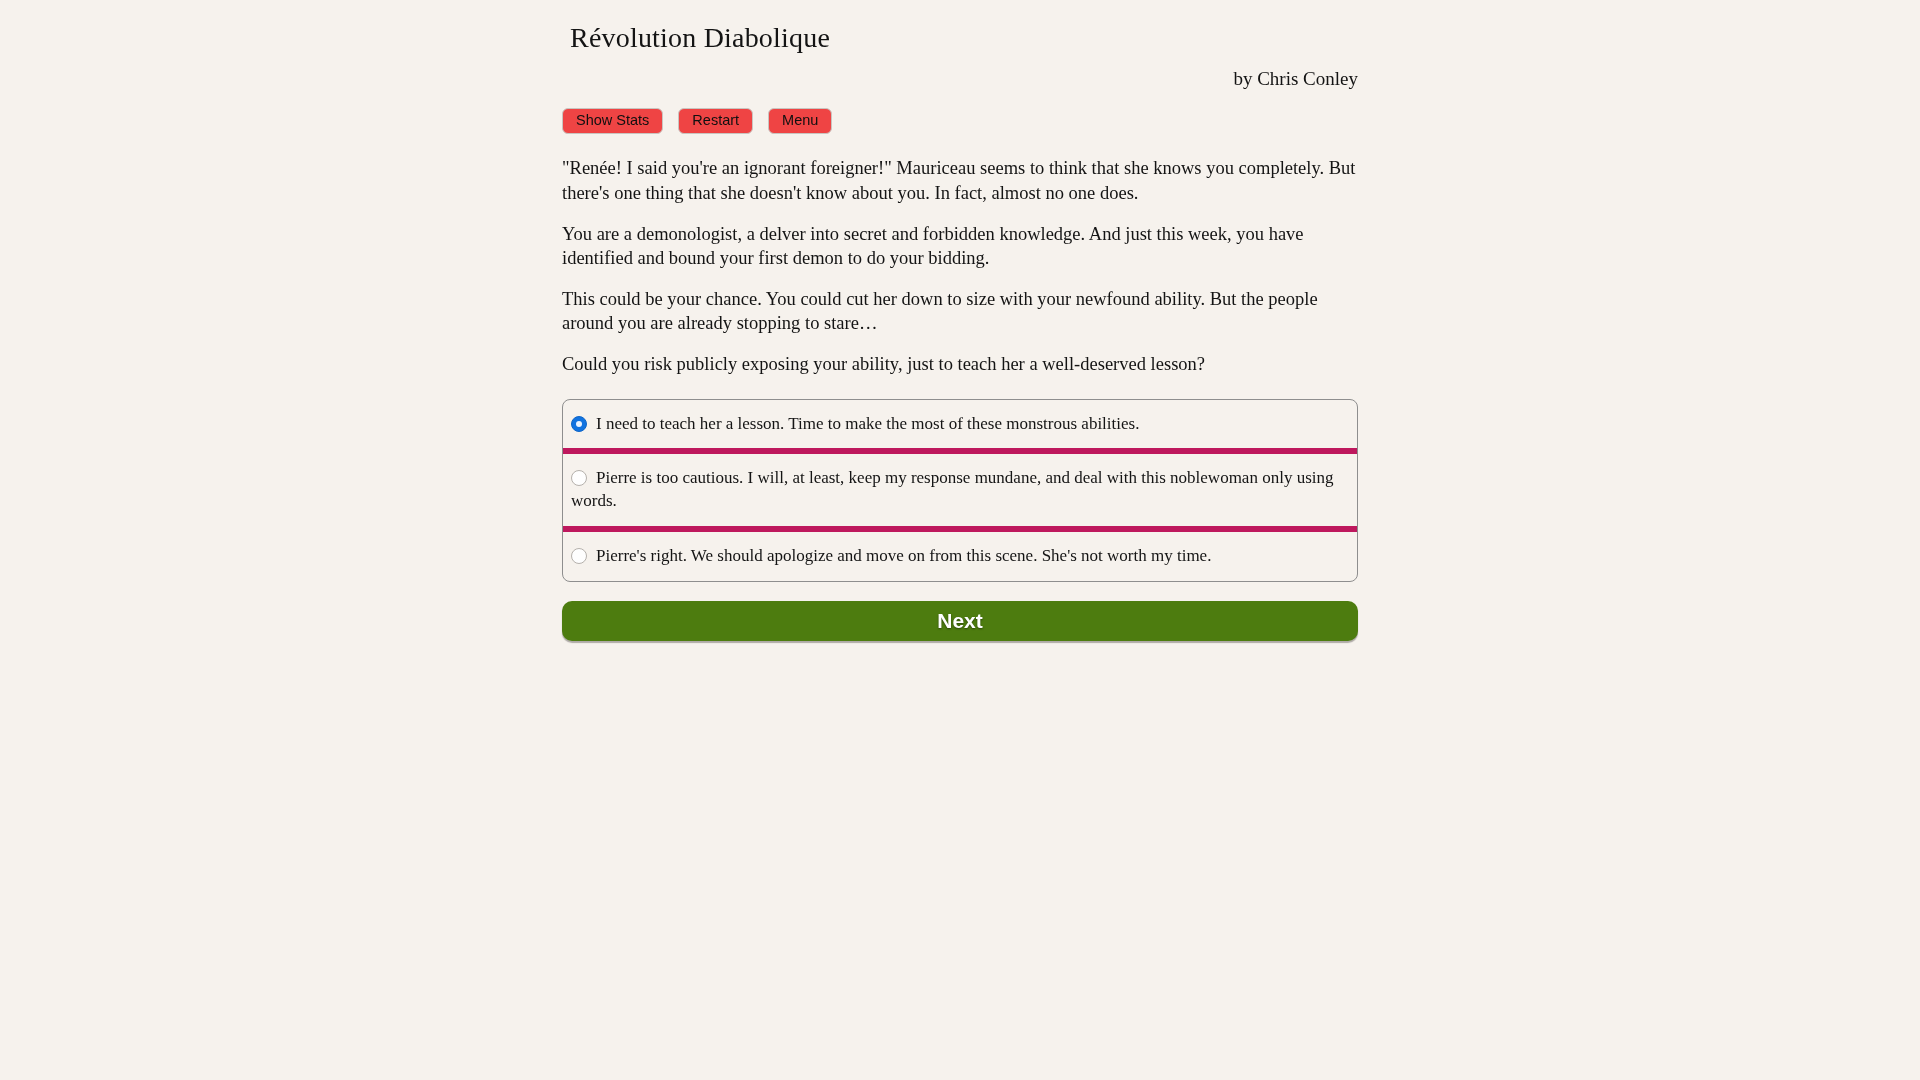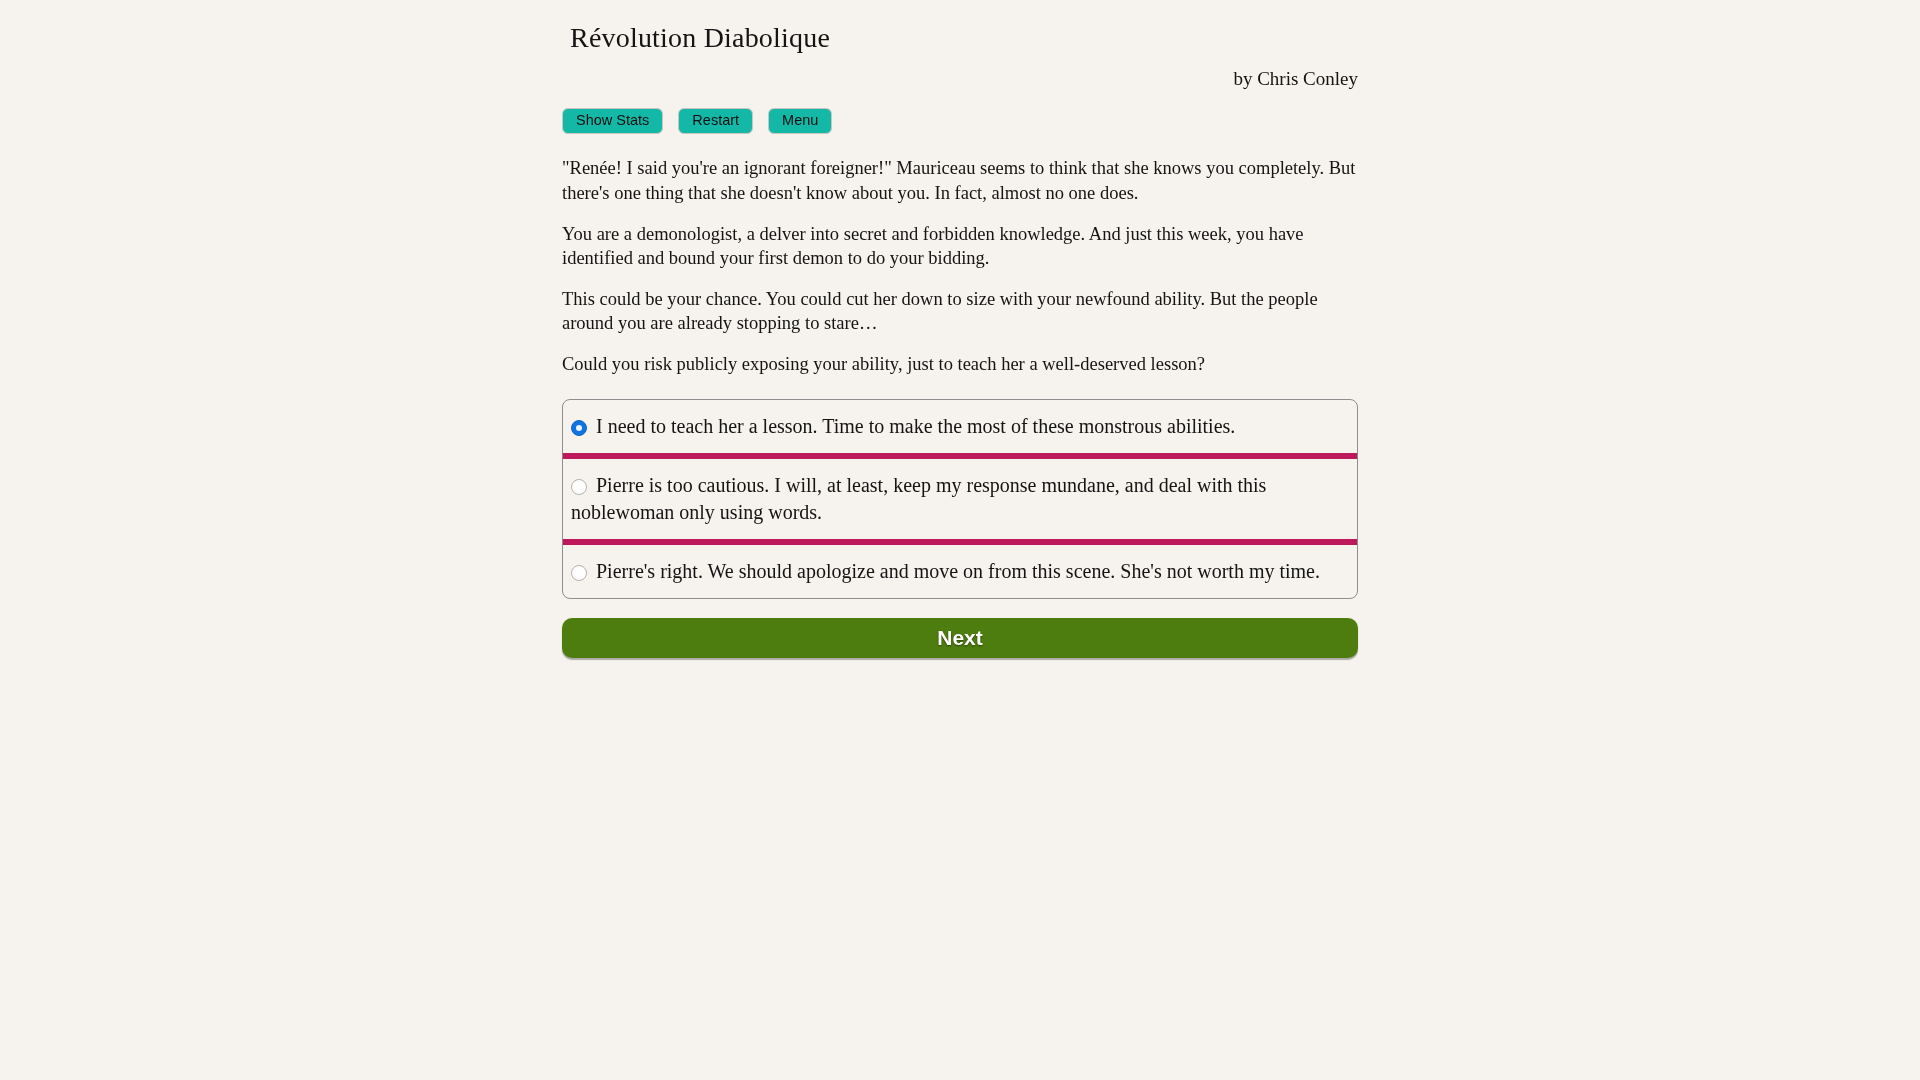--- a/index.html
+++ b/index.html
@@ -31,21 +31,21 @@
   }
   .toolbar {
     display: flex;
     gap: 15px;
     margin-bottom: 22px;
   }
   .toolbar button {
     font-family: "Liberation Sans", "DejaVu Sans", sans-serif;
     font-size: 14.5px;
     color: #101010;
-    background: #14b8a6;
+    background: #ef4444;
     border: 1px solid #c9c5c0;
     border-radius: 6px;
     padding: 3px 13px 4px 13px;
     cursor: pointer;
     line-height: 1.2;
   }
   .story p {
     font-size: 18.5px;
     line-height: 1.33;
     margin: 0 0 16px 0;
@@ -58,21 +58,21 @@
     overflow: hidden;
   }
   .choice-row {
     padding: 13px 14px 13px 8px;
     cursor: pointer;
   }
   .choice-row + .choice-row {
     border-top: 6px solid #be185d;
   }
   .choice-label {
-    font-size: 20px;
+    font-size: 17px;
     line-height: 1.35;
   }
   .radio {
     display: inline-block;
     width: 16px;
     height: 16px;
     border-radius: 50%;
     background: #fefefe;
     border: 1px solid #b5b1ac;
     vertical-align: -3px;

